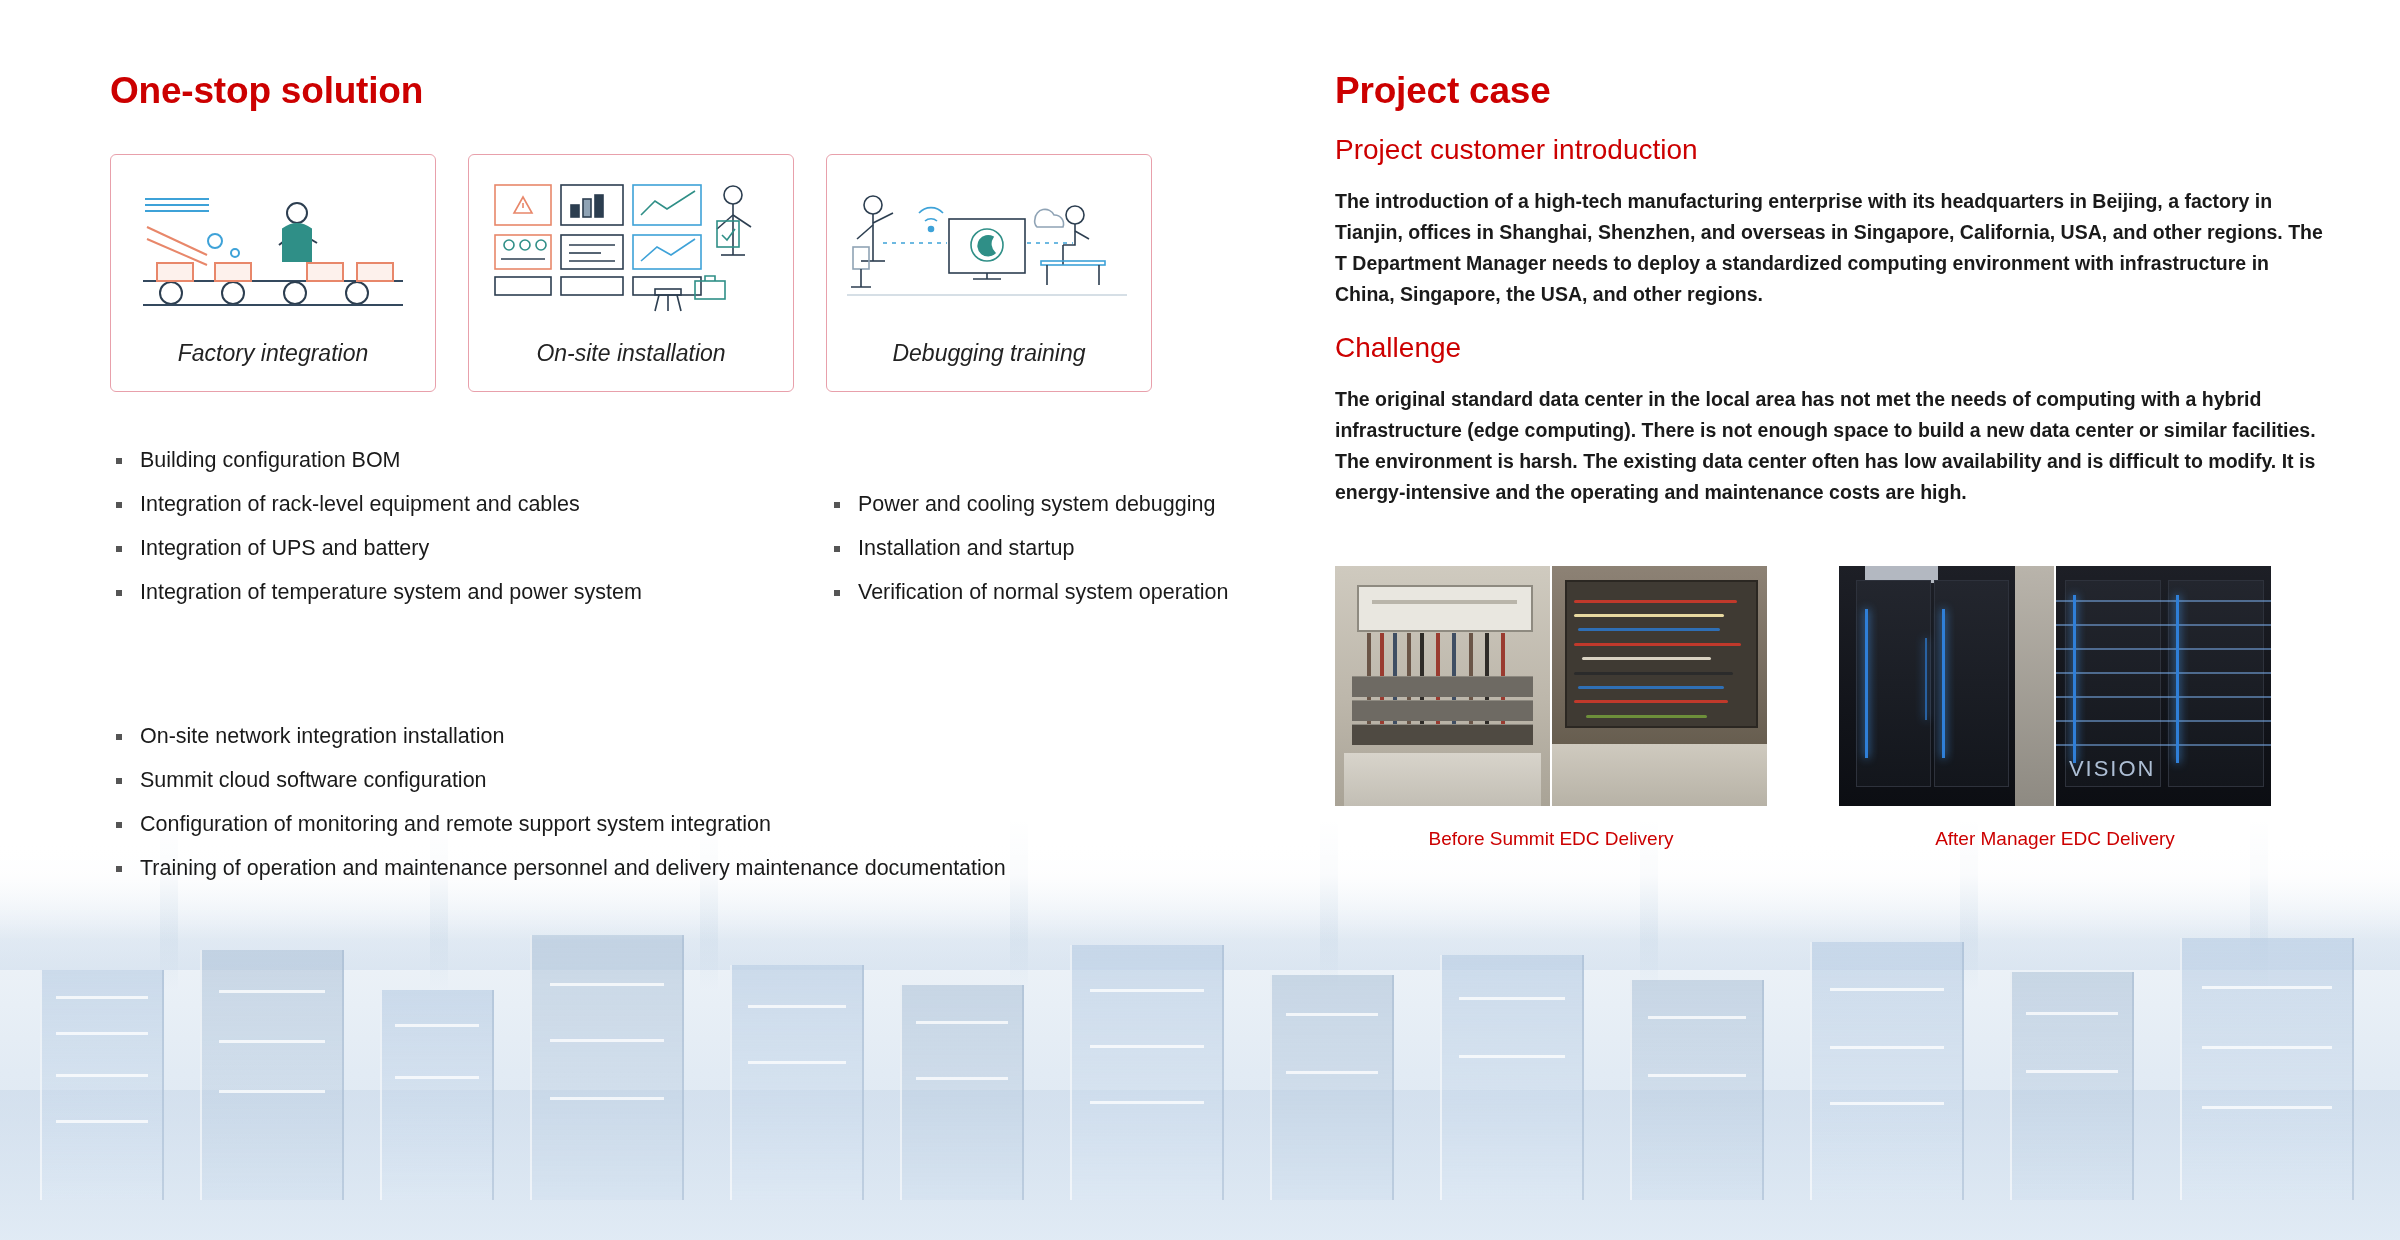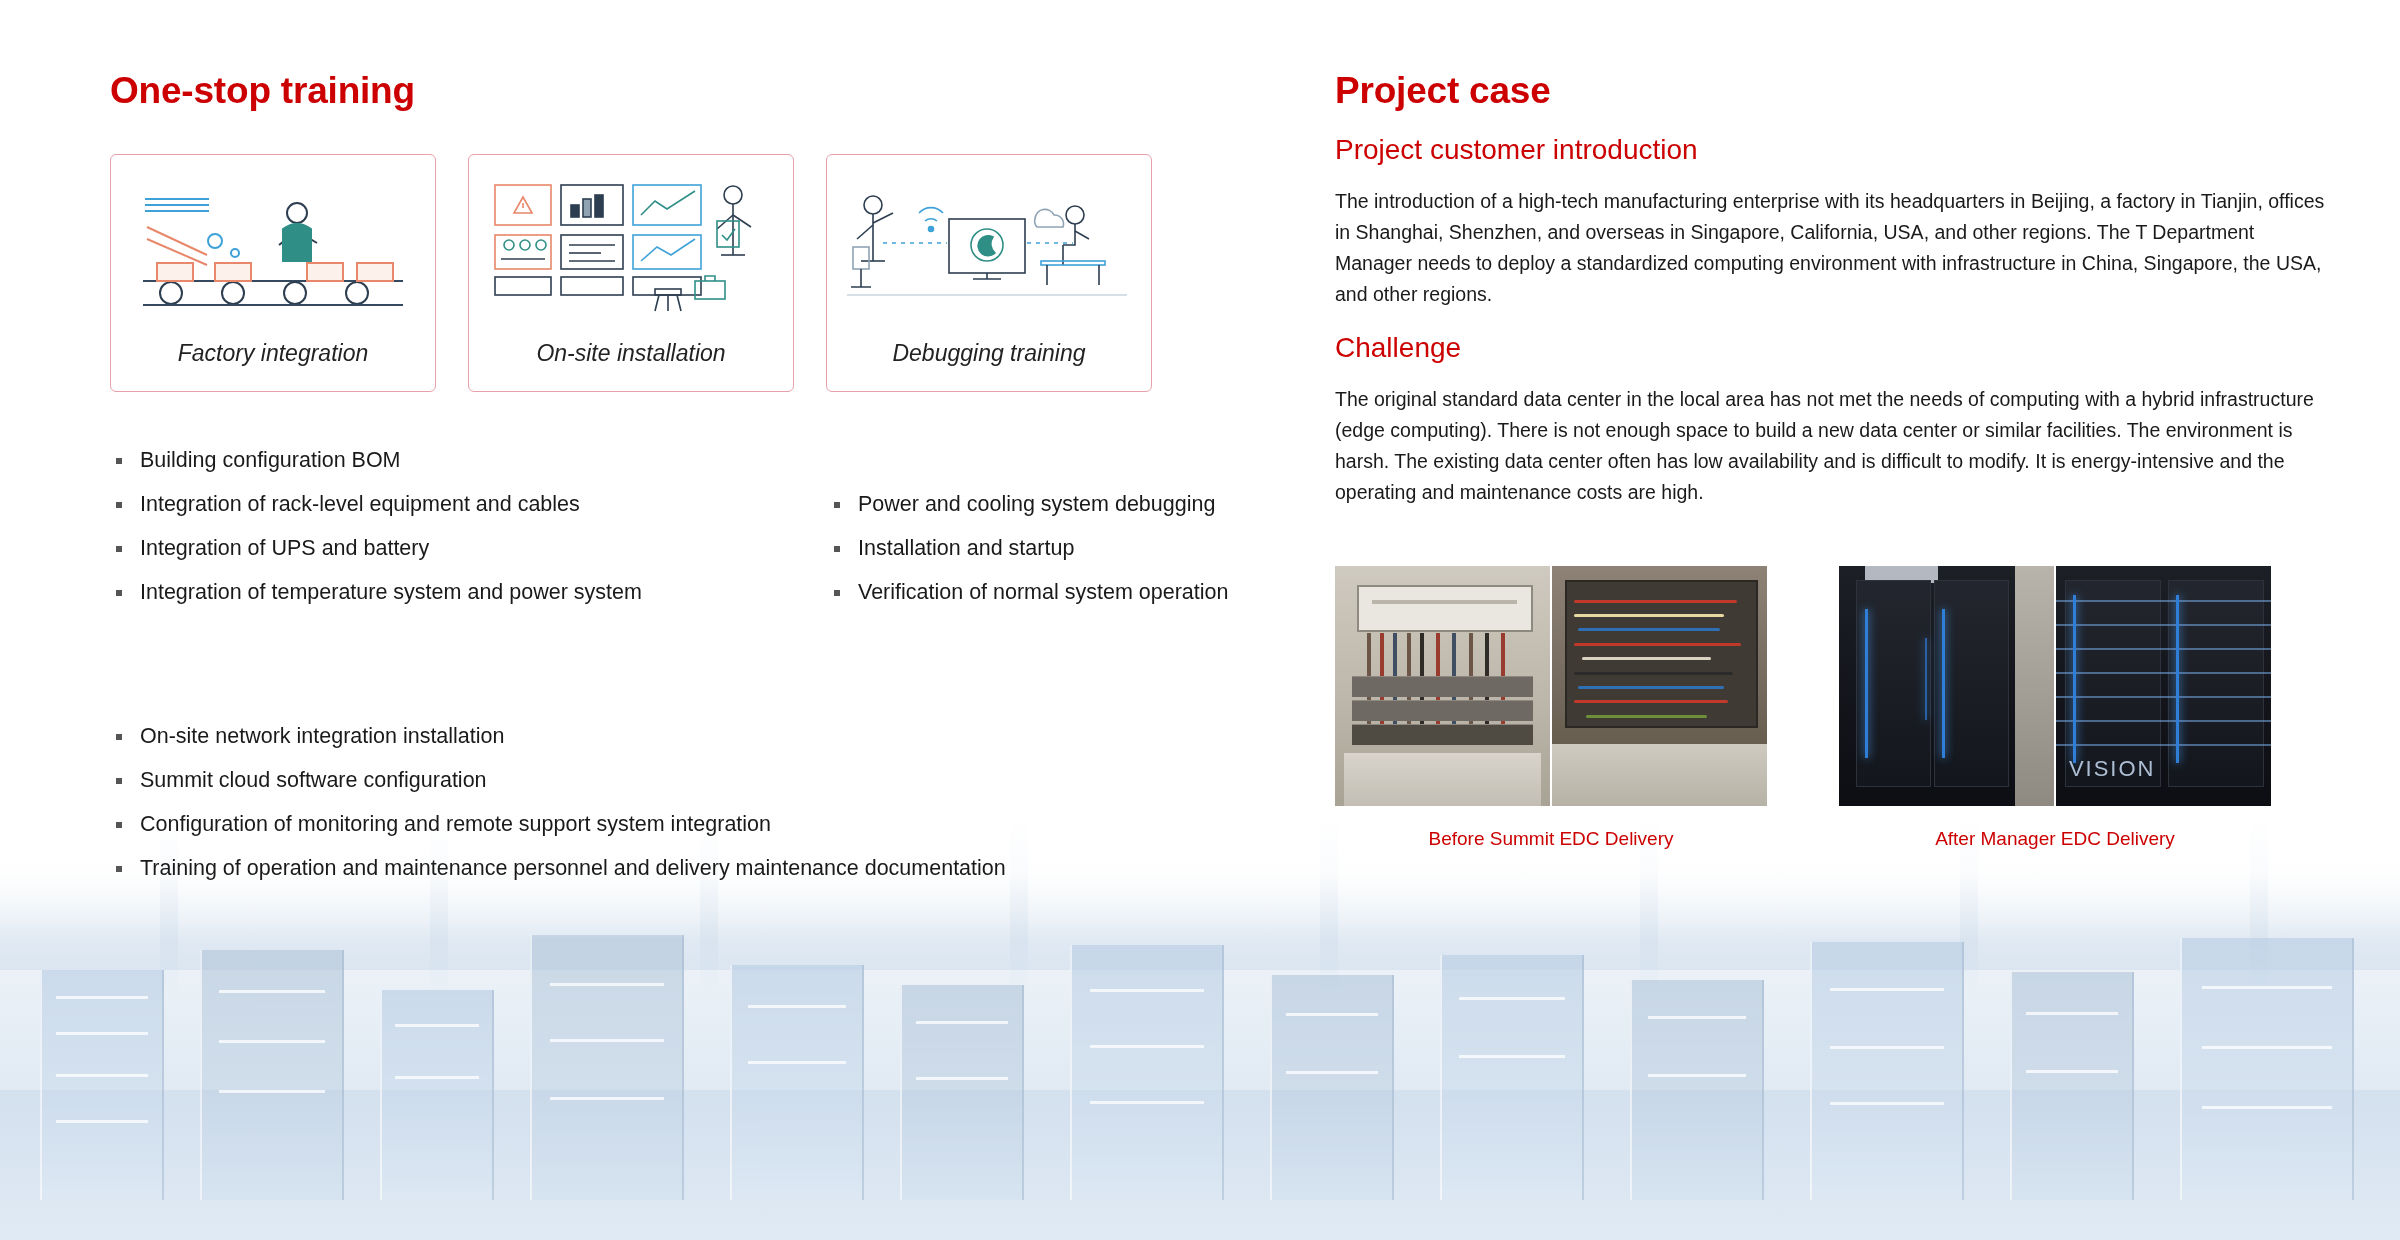--- a/index.html
+++ b/index.html
@@ -169,20 +169,21 @@
   }
   .bullets-lower {
     margin-top: 16px;
   }
   
   p.body {
     margin: 20px 0 0 0;
     font-size: 19.5px;
     line-height: 31px;
     color: #1a1a1a;
+    font-weight: bold;
   }
   
   .photos {
     margin-top: 58px;
     display: flex;
     gap: 72px;
   }
   .photo-group {
     width: 432px;
   }
@@ -364,21 +365,21 @@
       <div class="led" style="top:168px"></div>
     </div>
 
     <div class="bg-fade"></div>
   </div>
 
   <div class="content">
 
     <div class="col-left">
 
-      <h1 class="section-title">One-stop training</h1>
+      <h1 class="section-title">One-stop solution</h1>
 
       <div class="cards">
 
         <div class="card">
           <div class="art">
             <svg width="326" height="150" viewBox="0 0 326 150">
               <g stroke="#2c3e50" fill="none" stroke-width="2">
 
                 <line x1="32" y1="112" x2="292" y2="112" stroke="#34495e"></line>
                 <circle cx="60" cy="124" r="11"></circle>

